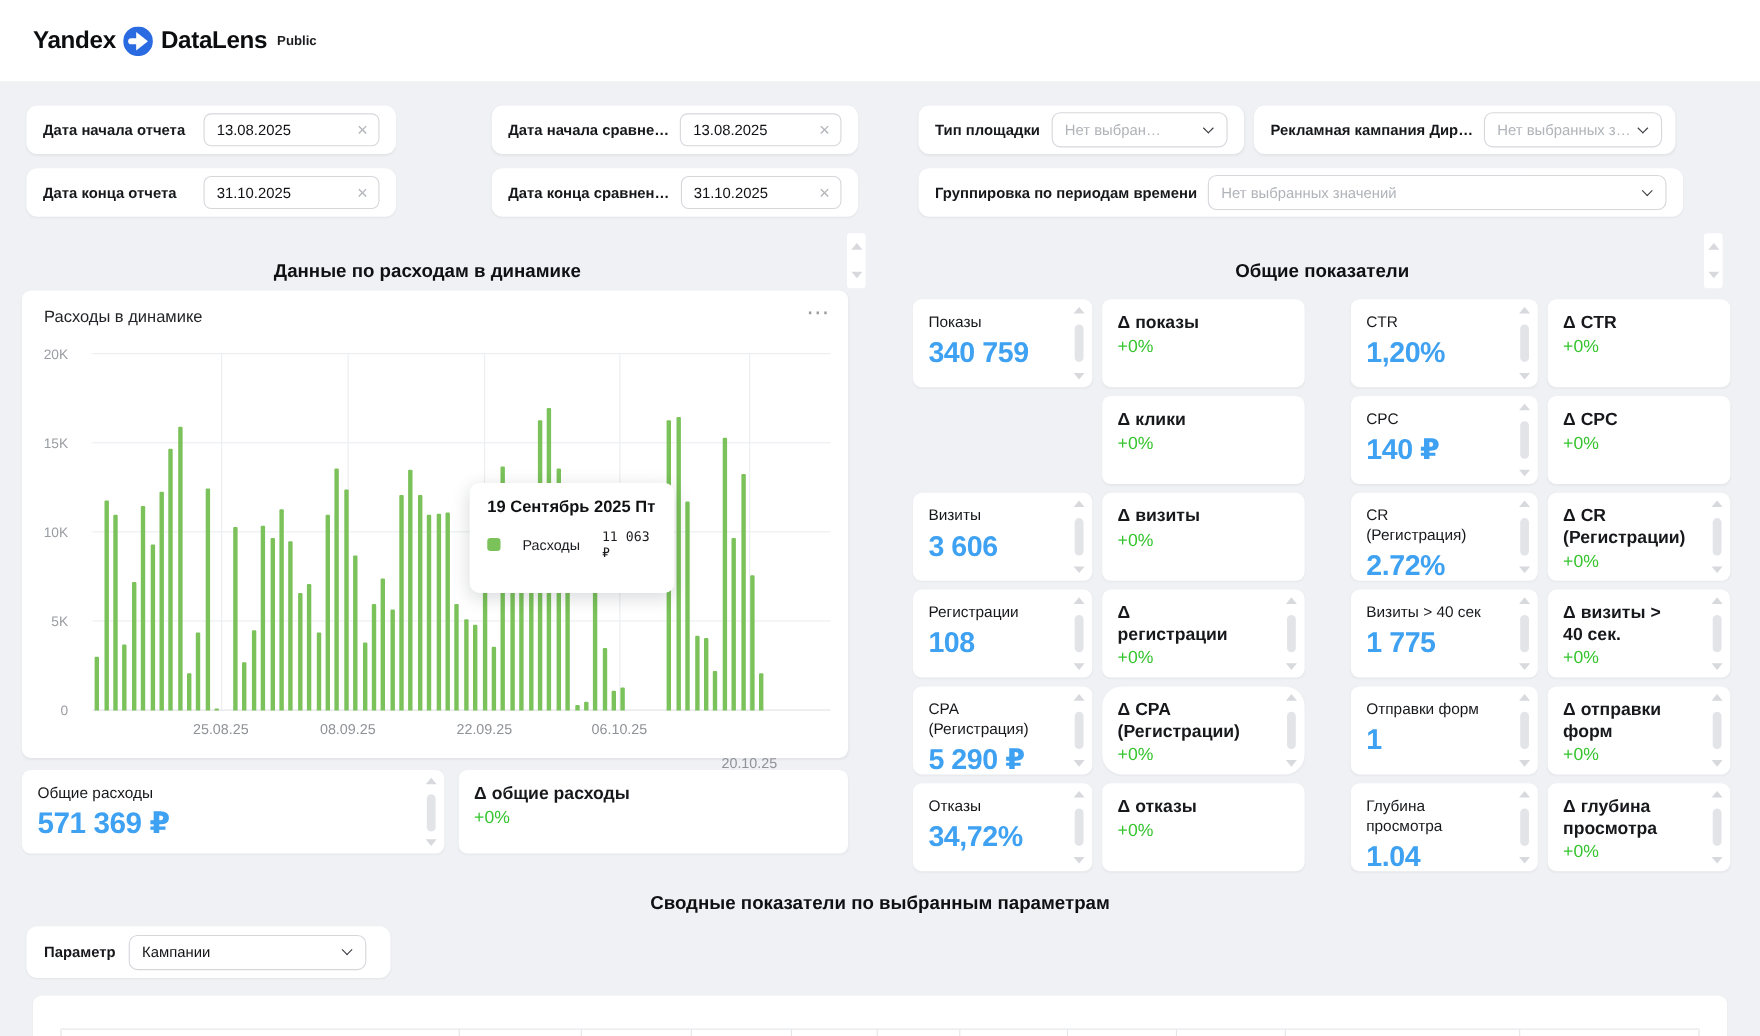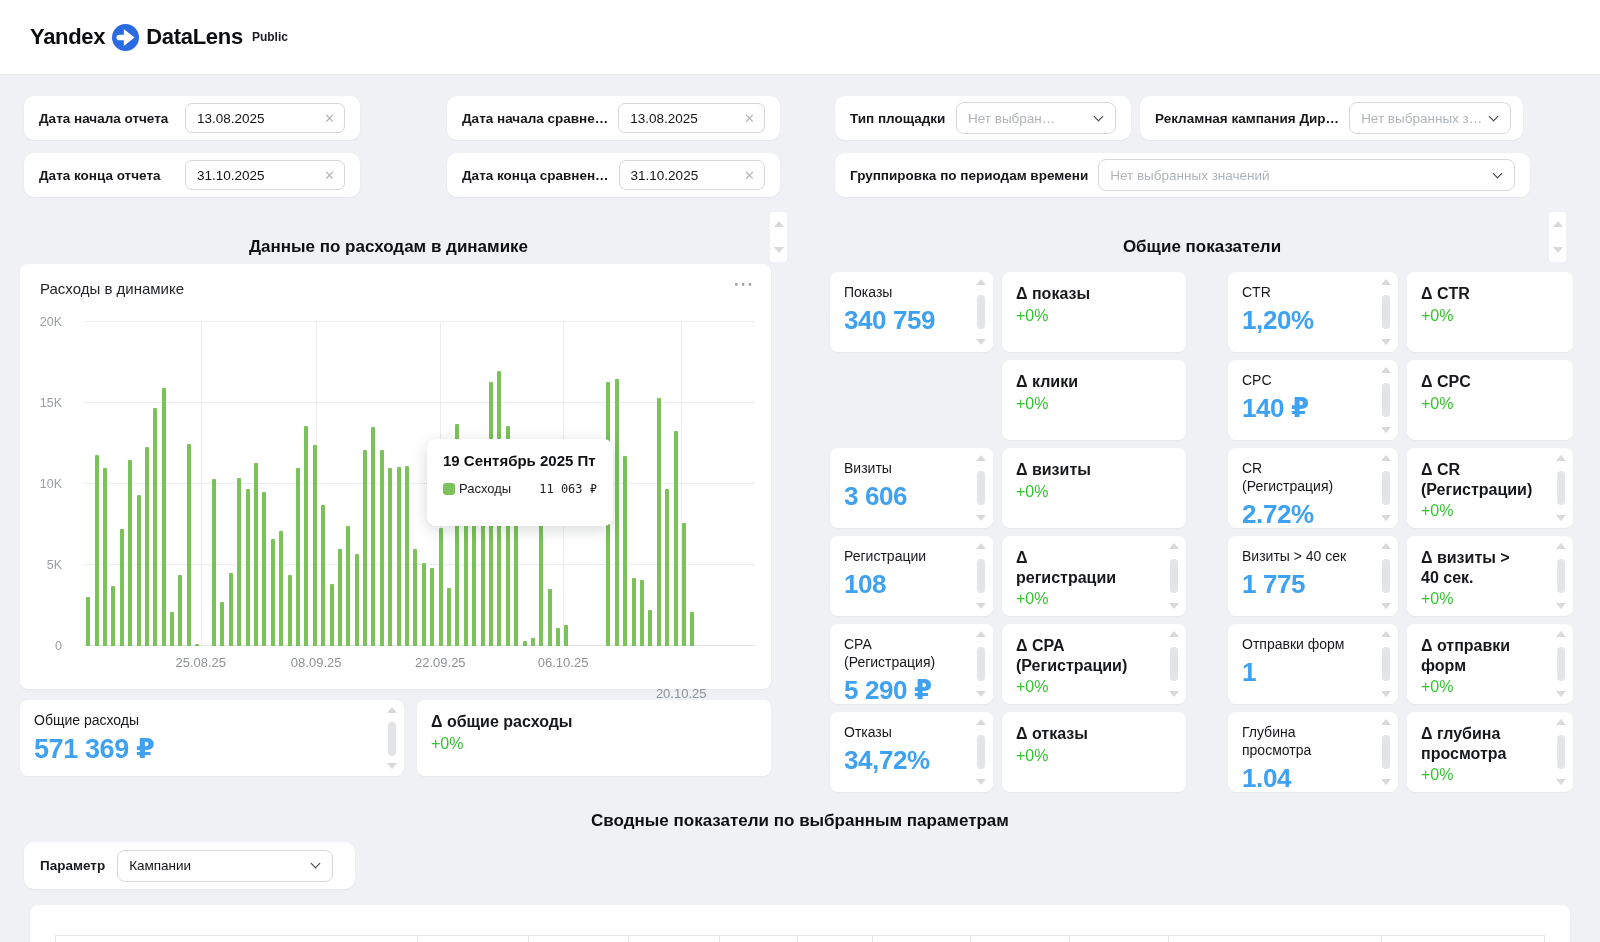--- a/index.html
+++ b/index.html
@@ -46,21 +46,21 @@
   .vline{position:absolute;top:0;bottom:0;width:1px;background:var(--grid)}
   .bars{position:absolute;left:64px;top:58px;width:671px;height:324px;display:flex;align-items:flex-end}
   .slot{flex:1;height:100%;display:flex;justify-content:center;align-items:flex-end}
   .bar{width:4px;background:var(--bargreen);border-radius:1px 1px 0 0}
   .yticks{position:absolute;left:0;top:58px;width:54px;height:324px}
   .ytick{position:absolute;right:12px;font-size:12.5px;color:var(--tick);transform:translateY(50%)}
   .xticks{position:absolute;left:64px;top:391px;width:671px;height:18px}
   .xtick{position:absolute;transform:translateX(-50%);font-size:13px;color:#8f9297;white-space:nowrap}
   .ttip{position:absolute;left:407px;top:175px;width:186px;background:#fff;border-radius:9px;box-shadow:0 4px 16px rgba(20,25,35,.16);padding:13px 16px 30px;z-index:5}
   .tt-title{font-size:15px;font-weight:700;color:#101113;white-space:nowrap}
-  .tt-row{display:flex;align-items:center;gap:4px;margin-top:12px}
+  .tt-row{display:flex;align-items:center;gap:20px;margin-top:12px}
   .tt-swatch{width:12px;height:12px;border-radius:3px;background:var(--bargreen);flex:0 0 auto}
   .tt-series{font-size:13px;color:#1b1c1f}
   .tt-val{margin-left:auto;font-family:"DejaVu Sans Mono",monospace;font-size:12px;color:#1b1c1f}
 
   
   .metrics{position:absolute;left:830px;top:272px;width:744px;display:grid;grid-template-columns:163px 184px 24px 170px 166px;column-gap:9px;row-gap:8px;grid-auto-rows:80px}
   .mcard{position:relative;background:#fff;border-radius:8px;box-shadow:0 1px 2px rgba(15,20,30,.04);padding:12px 14px;overflow:hidden}
   .mcard .lbl{font-size:14px;color:var(--ink);line-height:1.28;white-space:pre-line}
   .mcard.value .val{font-size:26px;font-weight:700;color:var(--blue);letter-spacing:-.4px;margin-top:3px;white-space:nowrap}
   .mcard.delta .lbl{font-size:16px;font-weight:700;line-height:1.22}
@@ -556,21 +556,21 @@
       <div class="mcard value" style="grid-area: 5 / 1;">
         <div class="lbl">CPA
 (Регистрация)</div>
         <div class="val">5 290 ₽</div>
         <div class="mscroll">
           <span class="tri up"></span>
           <span class="thumb"></span>
           <span class="tri down"></span>
         </div>
       </div>
-      <div class="mcard delta" style="grid-area: 5 / 2;">
+      <div class="mcard delta" style="grid-area: 5 / 2; border-radius: 18px;">
         <div class="lbl">Δ CPA
 (Регистрации)</div>
         <div class="val">+0%</div>
         <div class="mscroll">
           <span class="tri up"></span>
           <span class="thumb"></span>
           <span class="tri down"></span>
         </div>
       </div>
       <div class="mcard value" style="grid-area: 5 / 4;">

